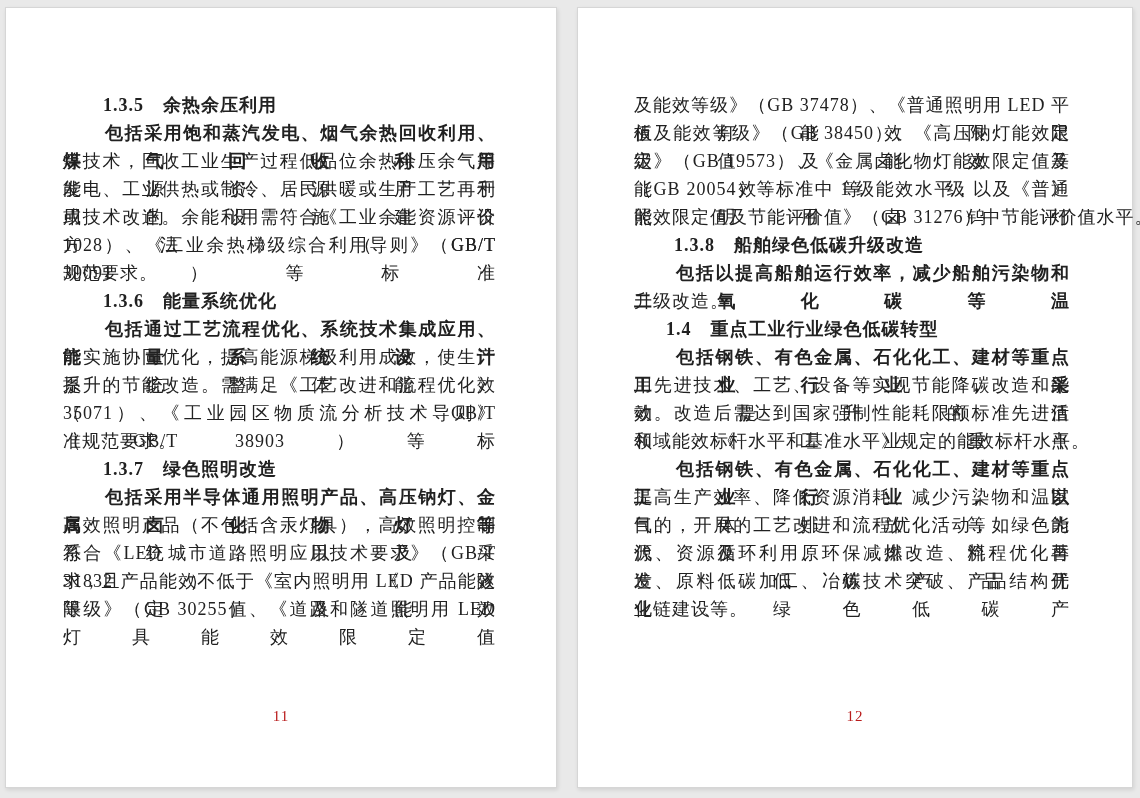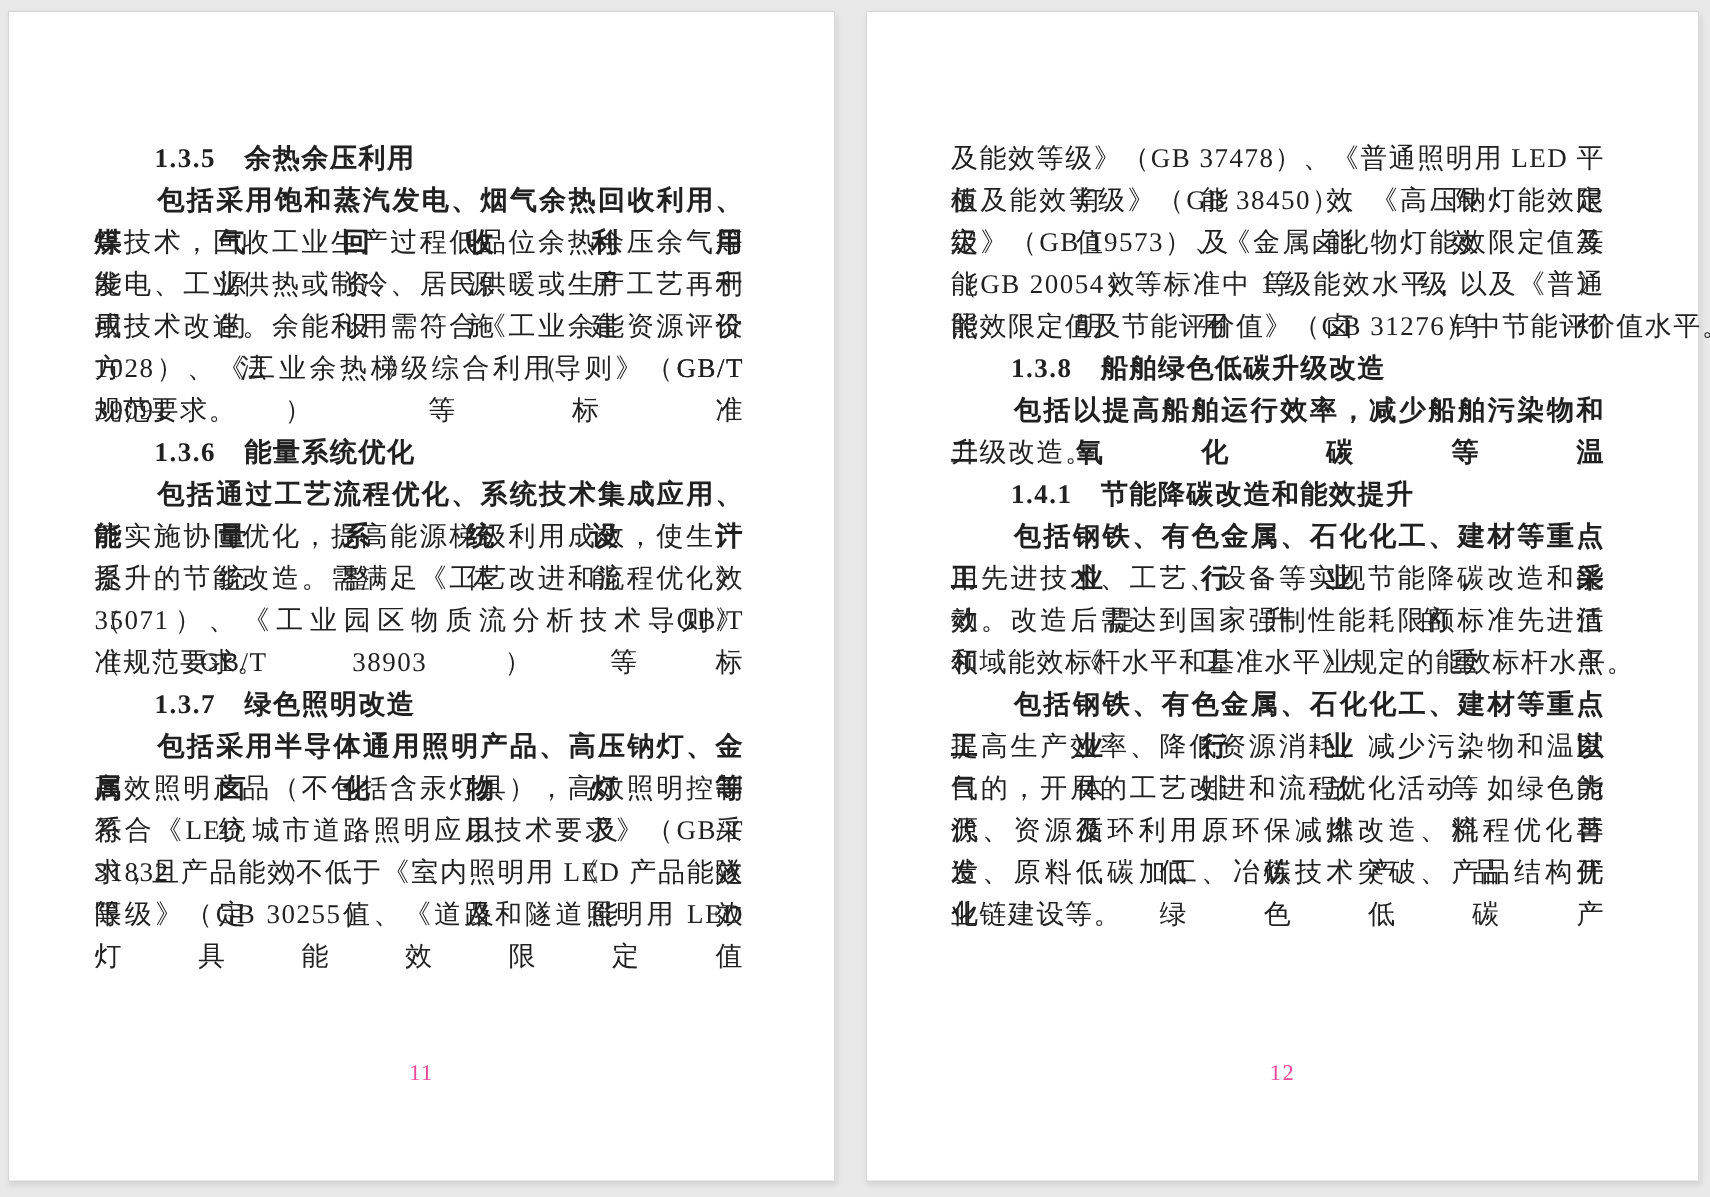--- a/index.html
+++ b/index.html
@@ -53,21 +53,21 @@
     font-weight: 600;
   }
   .page-footer {
     position: absolute;
     top: 698px;
     left: 0;
     width: 100%;
     text-align: center;
     font-size: 15px;
     line-height: 20px;
-    color: #ec4899;
+    color: #b91c1c;
     letter-spacing: 1px;
   }
 </style>
 </head>
 <body>
 
 <div class="page left">
   <div class="page-body">
       <div class="line h3">1.3.5　余热余压利用</div>
       <div class="line p-first">包括采用饱和蒸汽发电、烟气余热回收利用、煤气回收利用</div>
@@ -95,21 +95,21 @@
 <div class="page right">
   <div class="page-body">
       <div class="line p">及能效等级》（GB 37478）、《普通照明用 LED 平板灯能效限定</div>
       <div class="line p">值及能效等级》（GB 38450）、《高压钠灯能效限定值及能效等</div>
       <div class="line p">级》（GB 19573）、《金属卤化物灯能效限定值及能效等级》</div>
       <div class="line p">（GB 20054）等标准中 1 级能效水平，以及《普通照明用卤钨灯</div>
       <div class="line p-end">能效限定值及节能评价值》（GB 31276）中节能评价值水平。</div>
       <div class="line h3">1.3.8　船舶绿色低碳升级改造</div>
       <div class="line p-first">包括以提高船舶运行效率，减少船舶污染物和二氧化碳等温</div>
       <div class="line p-end">升级改造。</div>
-      <div class="line h3">1.4.1　节能降碳改造和能效提升</div>
+      <div class="line h2">1.4　重点工业行业绿色低碳转型</div>
       <div class="line p-first">包括钢铁、有色金属、石化化工、建材等重点工业行业，采</div>
       <div class="line p">用先进技术、工艺、设备等实现节能降碳改造和能效提升的活</div>
       <div class="line p">动。改造后需达到国家强制性能耗限额标准先进值和《工业重点</div>
       <div class="line p-end">领域能效标杆水平和基准水平》规定的能效标杆水平。</div>
       <div class="line p-first">包括钢铁、有色金属、石化化工、建材等重点工业行业，以</div>
       <div class="line p">提高生产效率、降低资源消耗、减少污染物和温室气体排放等为</div>
       <div class="line p">目的，开展的工艺改进和流程优化活动，如绿色能源及原燃料替</div>
       <div class="line p">代、资源循环利用、环保减排改造、流程优化再造、低碳产品开</div>
       <div class="line p">发、原料低碳加工、冶炼技术突破、产品结构优化、绿色低碳产</div>
       <div class="line p-end">业链建设等。</div>

